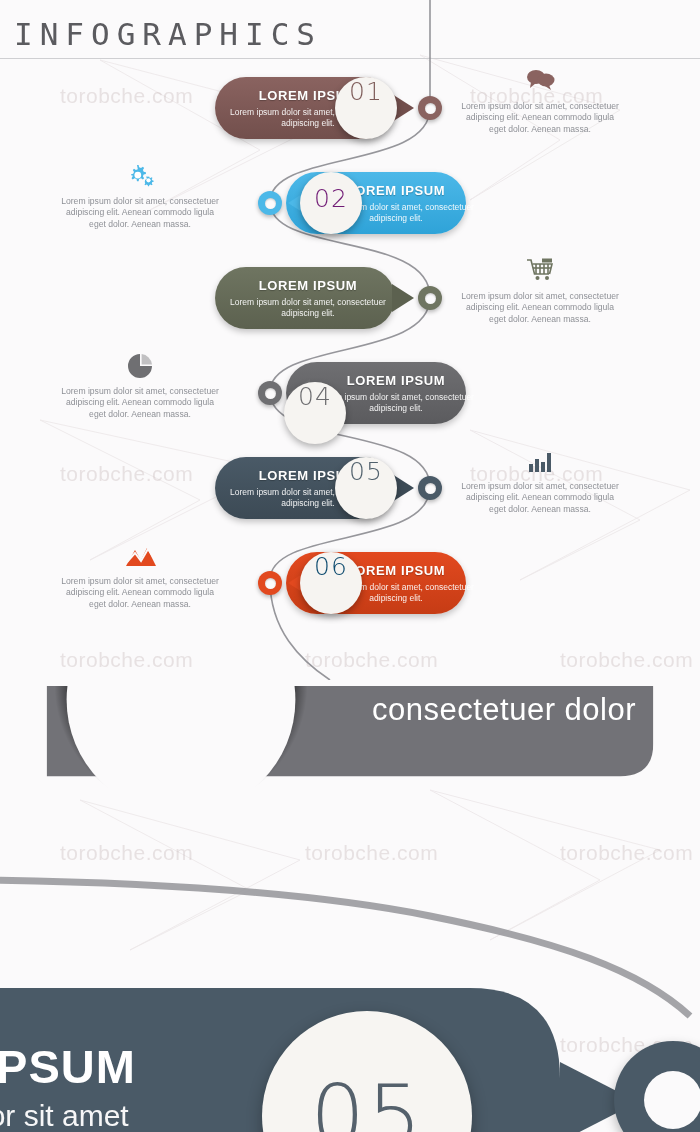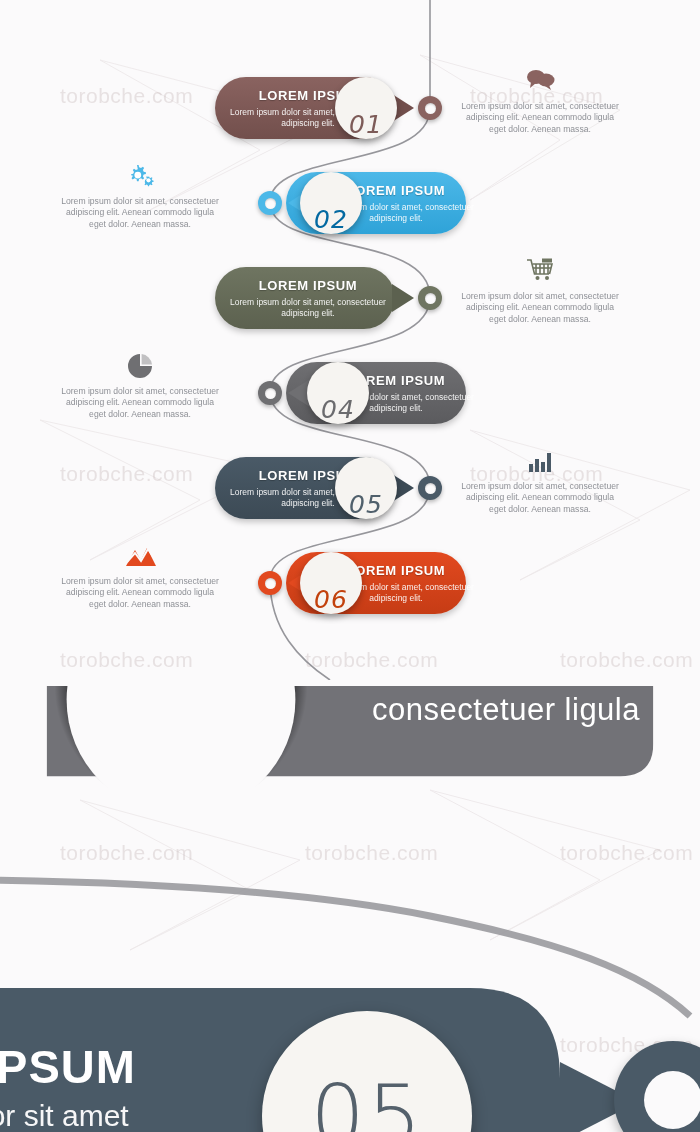--- a/index.html
+++ b/index.html
@@ -51,21 +51,21 @@
     font-size:13px; font-weight:bold; letter-spacing:.6px; line-height:16px;
     text-shadow:0 1px 1px rgba(0,0,0,.25);
   }
   .pill-body{
     margin-top:3px; font-size:8.5px; line-height:11px; color:rgba(255,255,255,.92);
   }
 
   .numcircle{
     position:absolute; top:0; width:62px; height:62px; border-radius:50%;
     background:#f6f4f1; box-shadow:0 3px 7px rgba(0,0,0,.30);
-    display:flex; align-items:flex-end; justify-content:center;font-style:italic;
+    display:flex; align-items:flex-start; justify-content:center;
   }
   .numcircle span{
     font-family:"DejaVu Sans", sans-serif;
     font-size:25px; font-weight:300; letter-spacing:1px;
   }
 
   .tip{ position:absolute; top:17px; width:0; height:0; }
 
   .ring{
     position:absolute; width:24px; height:24px; border-radius:50%;
@@ -126,20 +126,24 @@
       <div class="wm" style="left: 470px; top: 462px;">torobche.com</div>
       <div class="wm" style="left: 60px; top: 648px;">torobche.com</div>
       <div class="wm" style="left: 305px; top: 648px;">torobche.com</div>
       <div class="wm" style="left: 560px; top: 648px;">torobche.com</div>
       <div class="wm" style="left: 60px; top: 841px;">torobche.com</div>
       <div class="wm" style="left: 305px; top: 841px;">torobche.com</div>
       <div class="wm" style="left: 560px; top: 841px;">torobche.com</div>
       <div class="wm" style="left: 560px; top: 1033px;">torobche.com</div>
     </div>
 
+  <div class="header">
+    <div class="header-title">INFOGRAPHICS</div>
+    <div class="header-rule"></div>
+  </div>
 
   <svg class="connector" width="700" height="680" viewBox="0 0 700 680">
     <path d="M430 -10
              C430 60, 430 108, 430 108
              C430 170, 270 150, 270 202
              C270 255, 430 232, 430 297
              C430 360, 270 340, 270 392
              C270 448, 430 425, 430 487
              C430 548, 270 528, 270 580
              C270 630, 300 660, 330 680" fill="none" stroke="#8d8d92" stroke-width="1.6" opacity="0.92"></path>
@@ -161,21 +165,21 @@
         </div>
       </div>
       <div class="row" style="left: 0px; top: 172px; width: 700px;">
         <div class="pill" style="left: 286px; width: 180px; background: linear-gradient(rgb(76, 184, 232) 0%, rgb(47, 163, 216) 100%);"></div>
         <div class="tip" style="left: 288px; border-top: 14px solid transparent; border-bottom: 14px solid transparent; border-right: 22px solid rgb(76, 184, 232);"></div>
         <div class="pill-text" style="left: 310px;">
           <div class="pill-head">LOREM IPSUM</div>
           <div class="pill-body">Lorem ipsum dolor sit amet, consectetuer adipiscing elit.</div>
         </div>
         <div class="numcircle" style="left: 300px;">
-          <span style="color: #0369a1;">02</span>
+          <span style="color: #701a75; margin-top: 12px;">02</span>
         </div>
         <div class="ring" style="left: 258px; top: 19px; background: rgb(76, 184, 232);">
           <i></i>
         </div>
       </div>
       <div class="row" style="left: 0px; top: 267px; width: 700px;">
         <div class="pill" style="left: 215px; width: 180px; background: linear-gradient(rgb(111, 117, 97) 0%, rgb(92, 97, 79) 100%);"></div>
         <div class="tip" style="left: 392px; border-top: 14px solid transparent; border-bottom: 14px solid transparent; border-left: 22px solid rgb(92, 97, 79);"></div>
         <div class="pill-text" style="left: 222px;">
           <div class="pill-head">LOREM IPSUM</div>
@@ -185,21 +189,21 @@
           <i></i>
         </div>
       </div>
       <div class="row" style="left: 0px; top: 362px; width: 700px;">
         <div class="pill" style="left: 286px; width: 180px; background: linear-gradient(rgb(111, 111, 114) 0%, rgb(91, 91, 94) 100%);"></div>
         <div class="tip" style="left: 288px; border-top: 14px solid transparent; border-bottom: 14px solid transparent; border-right: 22px solid rgb(111, 111, 114);"></div>
         <div class="pill-text" style="left: 310px;">
           <div class="pill-head">LOREM IPSUM</div>
           <div class="pill-body">Lorem ipsum dolor sit amet, consectetuer adipiscing elit.</div>
         </div>
-        <div class="numcircle" style="left: 307px;">
+        <div class="numcircle" style="left: 284px; margin-top: 20px;">
           <span style="color: rgb(107, 107, 110);">04</span>
         </div>
         <div class="ring" style="left: 258px; top: 19px; background: rgb(111, 111, 114);">
           <i></i>
         </div>
       </div>
       <div class="row" style="left: 0px; top: 457px; width: 700px;">
         <div class="pill" style="left: 215px; width: 180px; background: linear-gradient(rgb(74, 90, 103) 0%, rgb(60, 74, 85) 100%);"></div>
         <div class="tip" style="left: 392px; border-top: 14px solid transparent; border-bottom: 14px solid transparent; border-left: 22px solid rgb(60, 74, 85);"></div>
         <div class="pill-text" style="left: 222px;">
@@ -214,21 +218,21 @@
         </div>
       </div>
       <div class="row" style="left: 0px; top: 552px; width: 700px;">
         <div class="pill" style="left: 286px; width: 180px; background: linear-gradient(rgb(226, 73, 31) 0%, rgb(198, 60, 21) 100%);"></div>
         <div class="tip" style="left: 288px; border-top: 14px solid transparent; border-bottom: 14px solid transparent; border-right: 22px solid rgb(226, 73, 31);"></div>
         <div class="pill-text" style="left: 310px;">
           <div class="pill-head">LOREM IPSUM</div>
           <div class="pill-body">Lorem ipsum dolor sit amet, consectetuer adipiscing elit.</div>
         </div>
         <div class="numcircle" style="left: 300px;">
-          <span style="color: #c2410c;">06</span>
+          <span style="color: #0c4a6e;">06</span>
         </div>
         <div class="ring" style="left: 258px; top: 19px; background: rgb(226, 73, 31);">
           <i></i>
         </div>
       </div>
     </div>
 
   <div id="sides-layer">
       <div class="side" style="left: 460px; top: 62px;">
         <div class="side-icon">
@@ -315,21 +319,21 @@
       <mask id="bandmask">
         <rect x="0" y="0" width="700" height="120" fill="#fff"></rect>
         <circle cx="155" cy="16" r="132" fill="#000"></circle>
       </mask>
     </defs>
     <g mask="url(#bandmask)">
       <path d="M0 0 H700 V66 Q700 104 662 104 H0 Z" fill="#727277"></path>
       <circle cx="155" cy="16" r="146" fill="url(#cutshadow)"></circle>
     </g>
   </svg>
-  <div class="band-text">consectetuer ligula</div>
+  <div class="band-text">consectetuer dolor</div>
 
   <div class="bigsection">
     <svg class="bigcurve" width="700" height="312" viewBox="0 0 700 312">
 
       <path d="M-20 60 C130 62, 300 70, 430 96 C560 122, 640 150, 690 196" fill="none" stroke="#9a9a9e" stroke-width="7" opacity="0.9"></path>
 
       <path d="M-60 168 H470 Q560 168 560 258 V312 H-60 Z" fill="#4a5a67"></path>
 
       <path d="M560 168 A90 90 0 0 1 560 348 Z" fill="#4a5a67" opacity="0"></path>
 

